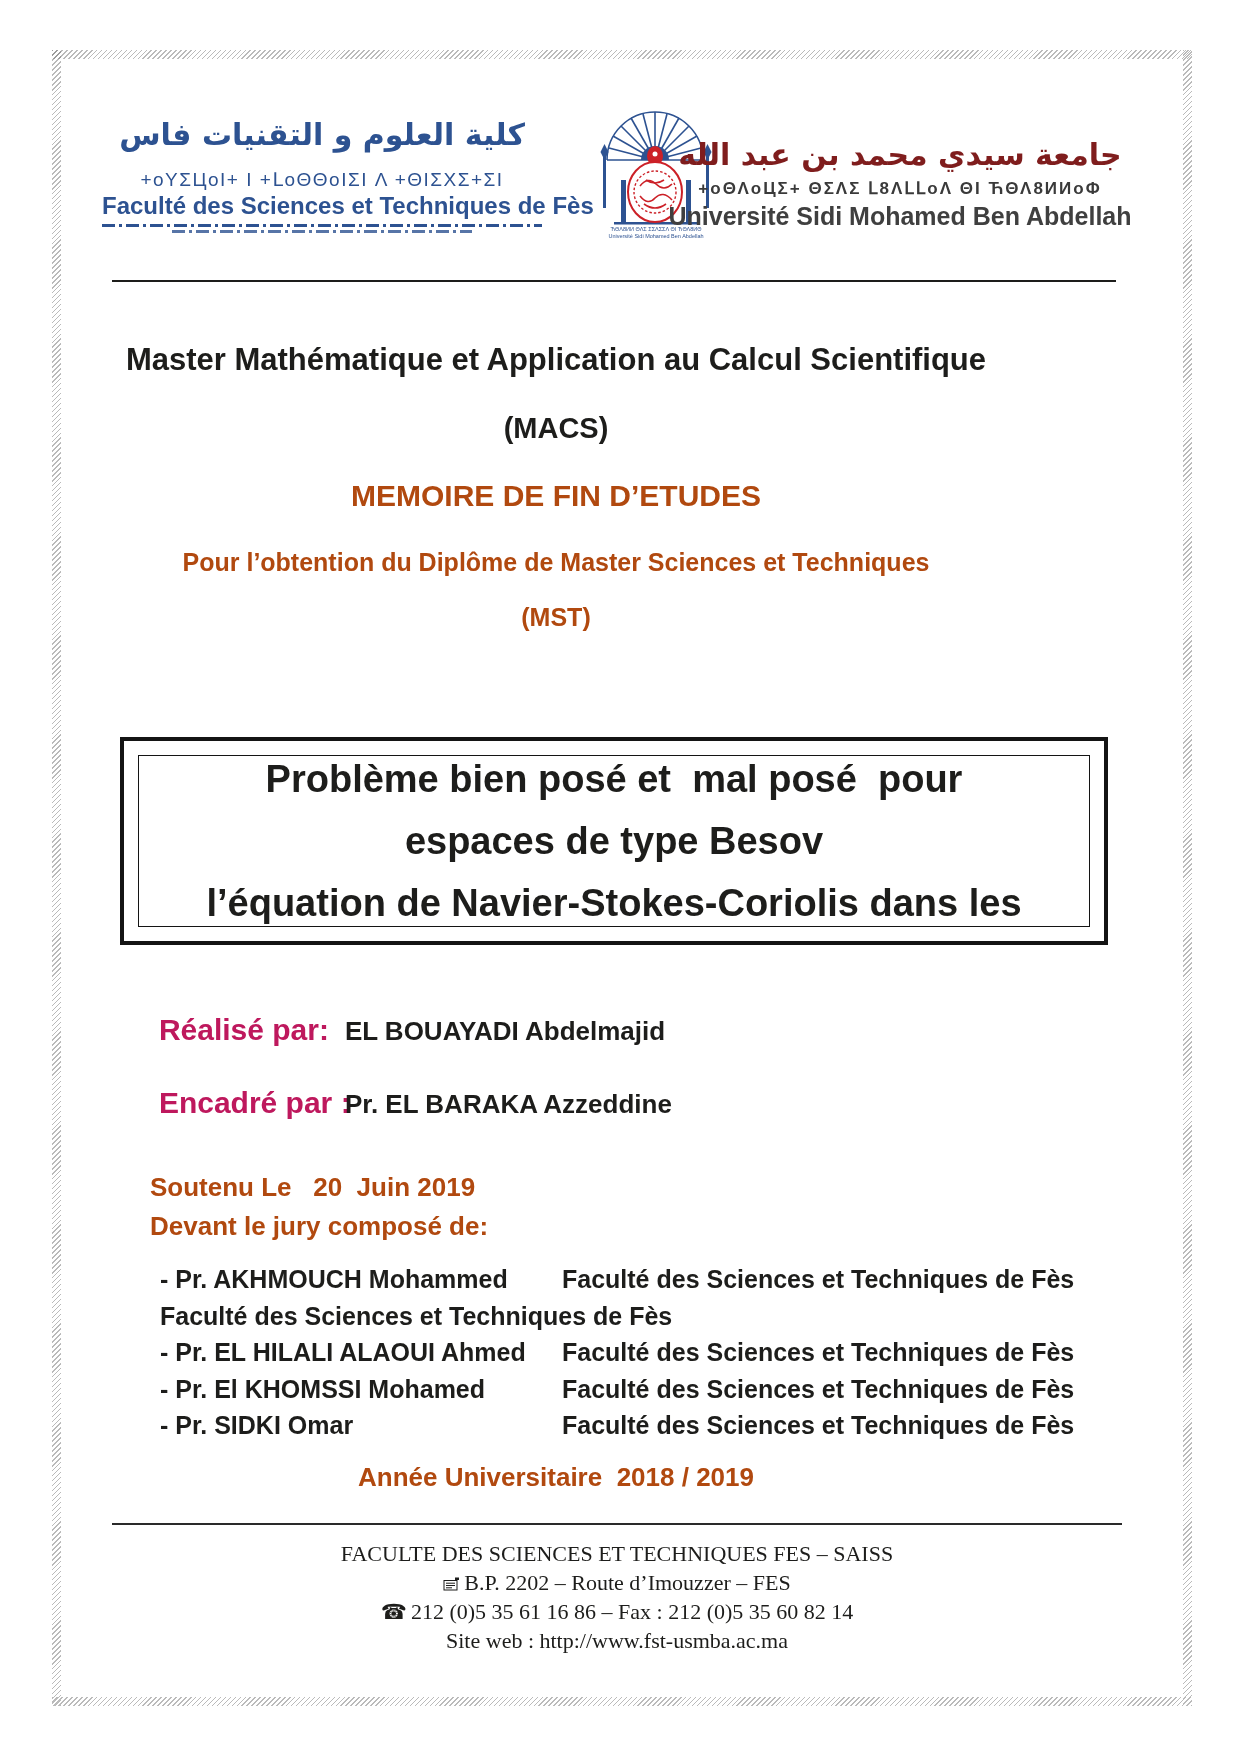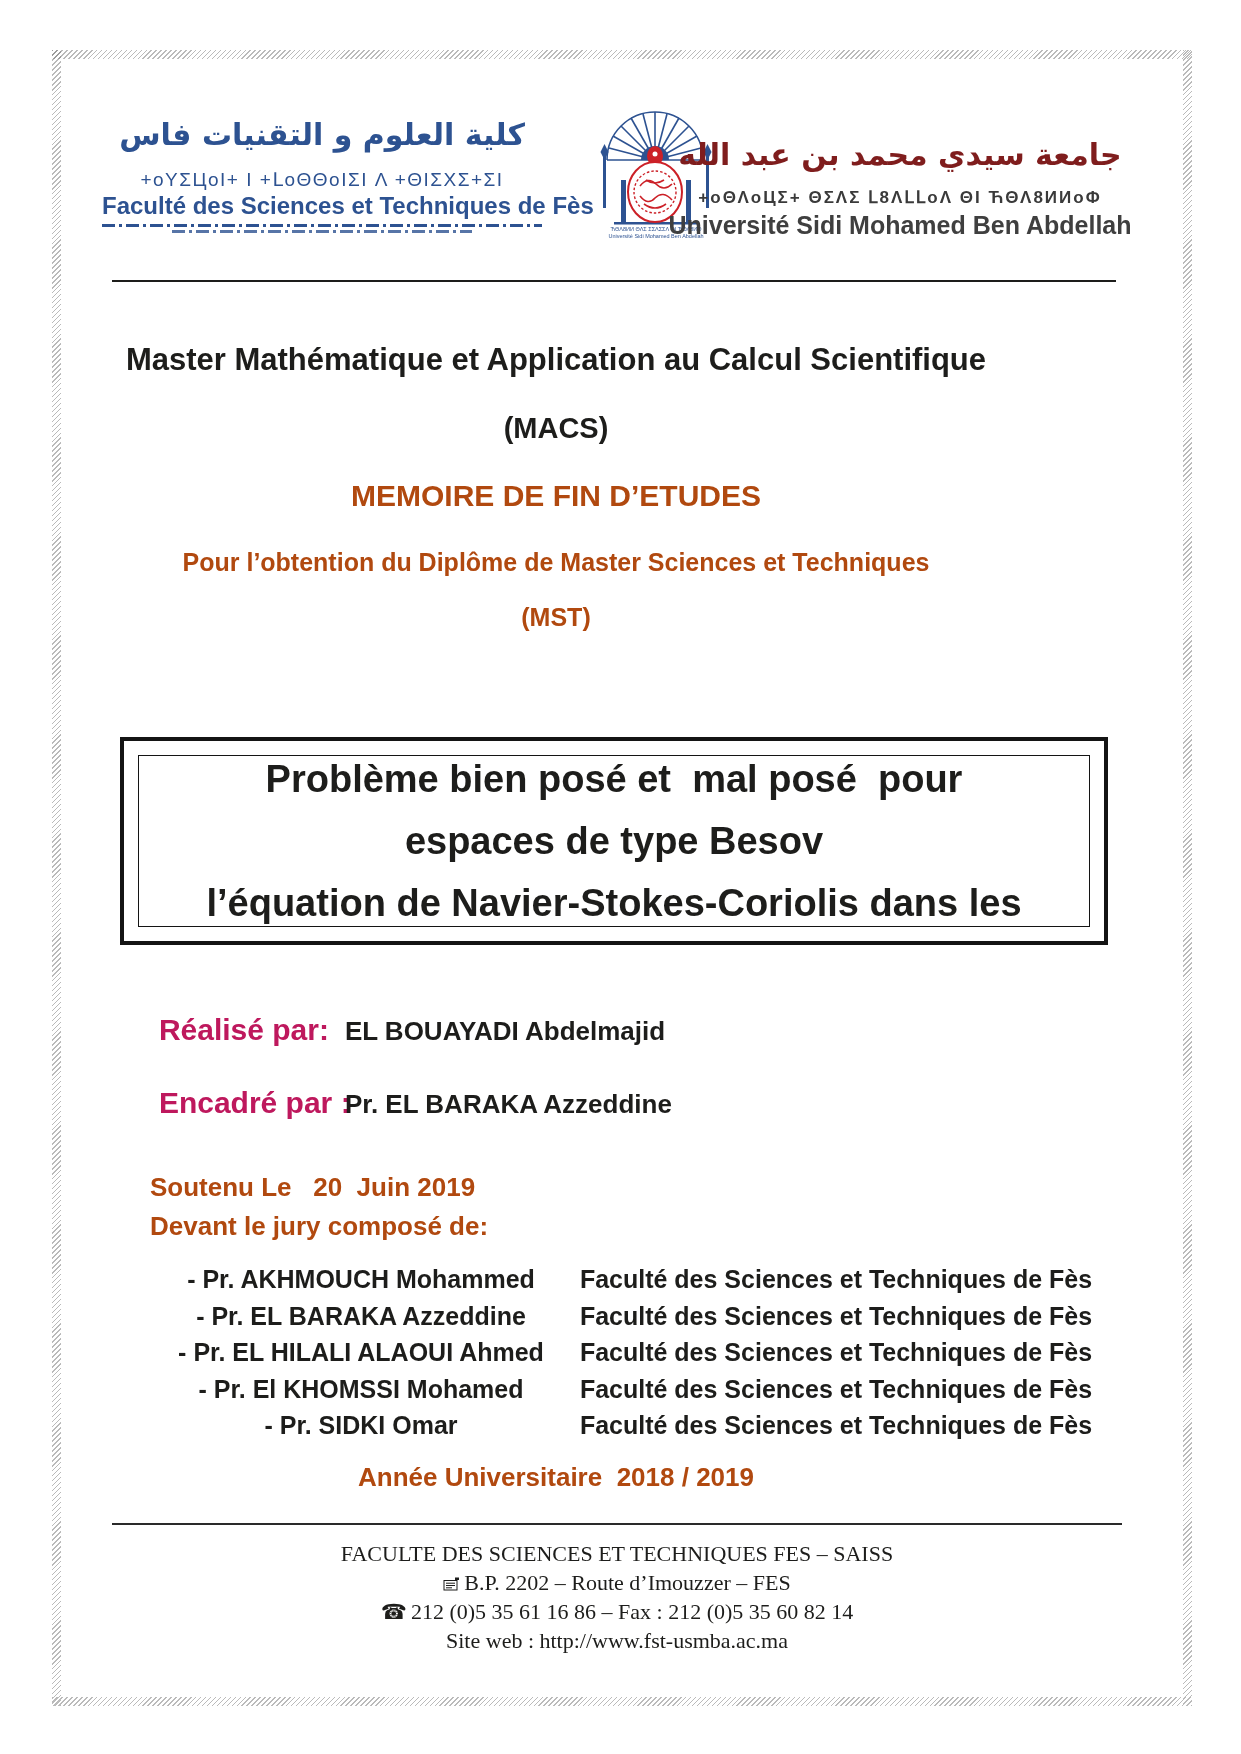--- a/index.html
+++ b/index.html
@@ -33,21 +33,21 @@
     height:3px; margin-top:4px;
     background:repeating-linear-gradient(90deg,#2d5291 0 13px,rgba(0,0,0,0) 13px 17px,#2d5291 17px 20px,rgba(0,0,0,0) 20px 24px);
   }
   .dashdot.short { width:300px; margin:3px auto 0 auto; opacity:.8; }
 
   .hdr-right {
     position:absolute; left:655px; top:136px; width:490px;
     text-align:center;
   }
   .hdr-right .arabic   { font-size:30px; font-weight:bold; font-family:"DejaVu Sans", sans-serif; color:#7f1d1d; line-height:38px; }
-  .hdr-right .tifinagh { font-size:17px; font-weight:bold; letter-spacing:2px; color:#3a3a3a; line-height:24px; margin-top:12px; white-space:nowrap; }
+  .hdr-right .tifinagh { font-size:17px; font-weight:bold; letter-spacing:2px; color:#3a3a3a; line-height:24px; margin-top:3px; white-space:nowrap; }
   .hdr-right .french   { font-size:25px; font-weight:bold; color:#3f3f3f; line-height:30px; white-space:nowrap; }
 
   .logo { position:absolute; left:596px; top:94px; width:120px; height:146px; }
 
   .rule1 { position:absolute; left:112px; top:280px; width:1004px; height:2px; background:#1d1d1b; }
   .rule2 { position:absolute; left:112px; top:1523px; width:1010px; height:2px; background:#2a2a2a; }
 
   
   .center-col { position:absolute; left:112px; width:888px; text-align:center; white-space:pre; }
   .l-master  { top:342px; font-size:31px; font-weight:bold; color:#1d1d1b; }
@@ -73,21 +73,21 @@
   .prow { position:absolute; left:150px; white-space:pre; }
   .prow .lbl  { display:inline-block; width:186px; font-size:30px; font-weight:bold; color:#be185d; }
   .prow .name { font-size:26px; font-weight:bold; color:#1d1d1b; }
   .row-realise { top:995px; }
   .row-encadre { top:1068px; }
 
   .l-soutenu { position:absolute; left:150px; top:1172px; font-size:26px; font-weight:bold; color:#b1490f; white-space:pre; }
   .l-jury-intro { position:absolute; left:150px; top:1211px; font-size:26px; font-weight:bold; color:#b1490f; white-space:pre; }
 
   .jury { position:absolute; left:160px; top:1261px; width:950px; }
-  .jury-row { display:grid; grid-template-columns:402px 1fr;text-align:center; }
+  .jury-row { display:grid; grid-template-columns:402px 1fr; }
   .jury-row span { font-size:25px; font-weight:bold; color:#1d1d1b; line-height:36.6px; white-space:nowrap; }
 
   .l-annee { top:1462px; font-size:26px; font-weight:bold; color:#b1490f; }
 
   
   .footer {
     position:absolute; left:112px; top:1540px; width:1010px;
     text-align:center; font-family:"Liberation Serif", serif;
     font-size:22px; line-height:28.5px; color:#1d1d1b;
   }
@@ -186,21 +186,20 @@
 
 <div class="l-soutenu">Soutenu Le   20  Juin 2019</div>
 <div class="l-jury-intro">Devant le jury composé de:</div>
 
 <div class="jury">
   <div class="jury-row">
     <span>- Pr. AKHMOUCH Mohammed</span>
     <span>Faculté des Sciences et Techniques de Fès</span>
   </div>
   <div class="jury-row">
-    <span>- Pr. EL BARAKA Azzeddine</span>
     <span>Faculté des Sciences et Techniques de Fès</span>
   </div>
   <div class="jury-row">
     <span>- Pr. EL HILALI ALAOUI Ahmed</span>
     <span>Faculté des Sciences et Techniques de Fès</span>
   </div>
   <div class="jury-row">
     <span>- Pr. El KHOMSSI Mohamed</span>
     <span>Faculté des Sciences et Techniques de Fès</span>
   </div>

